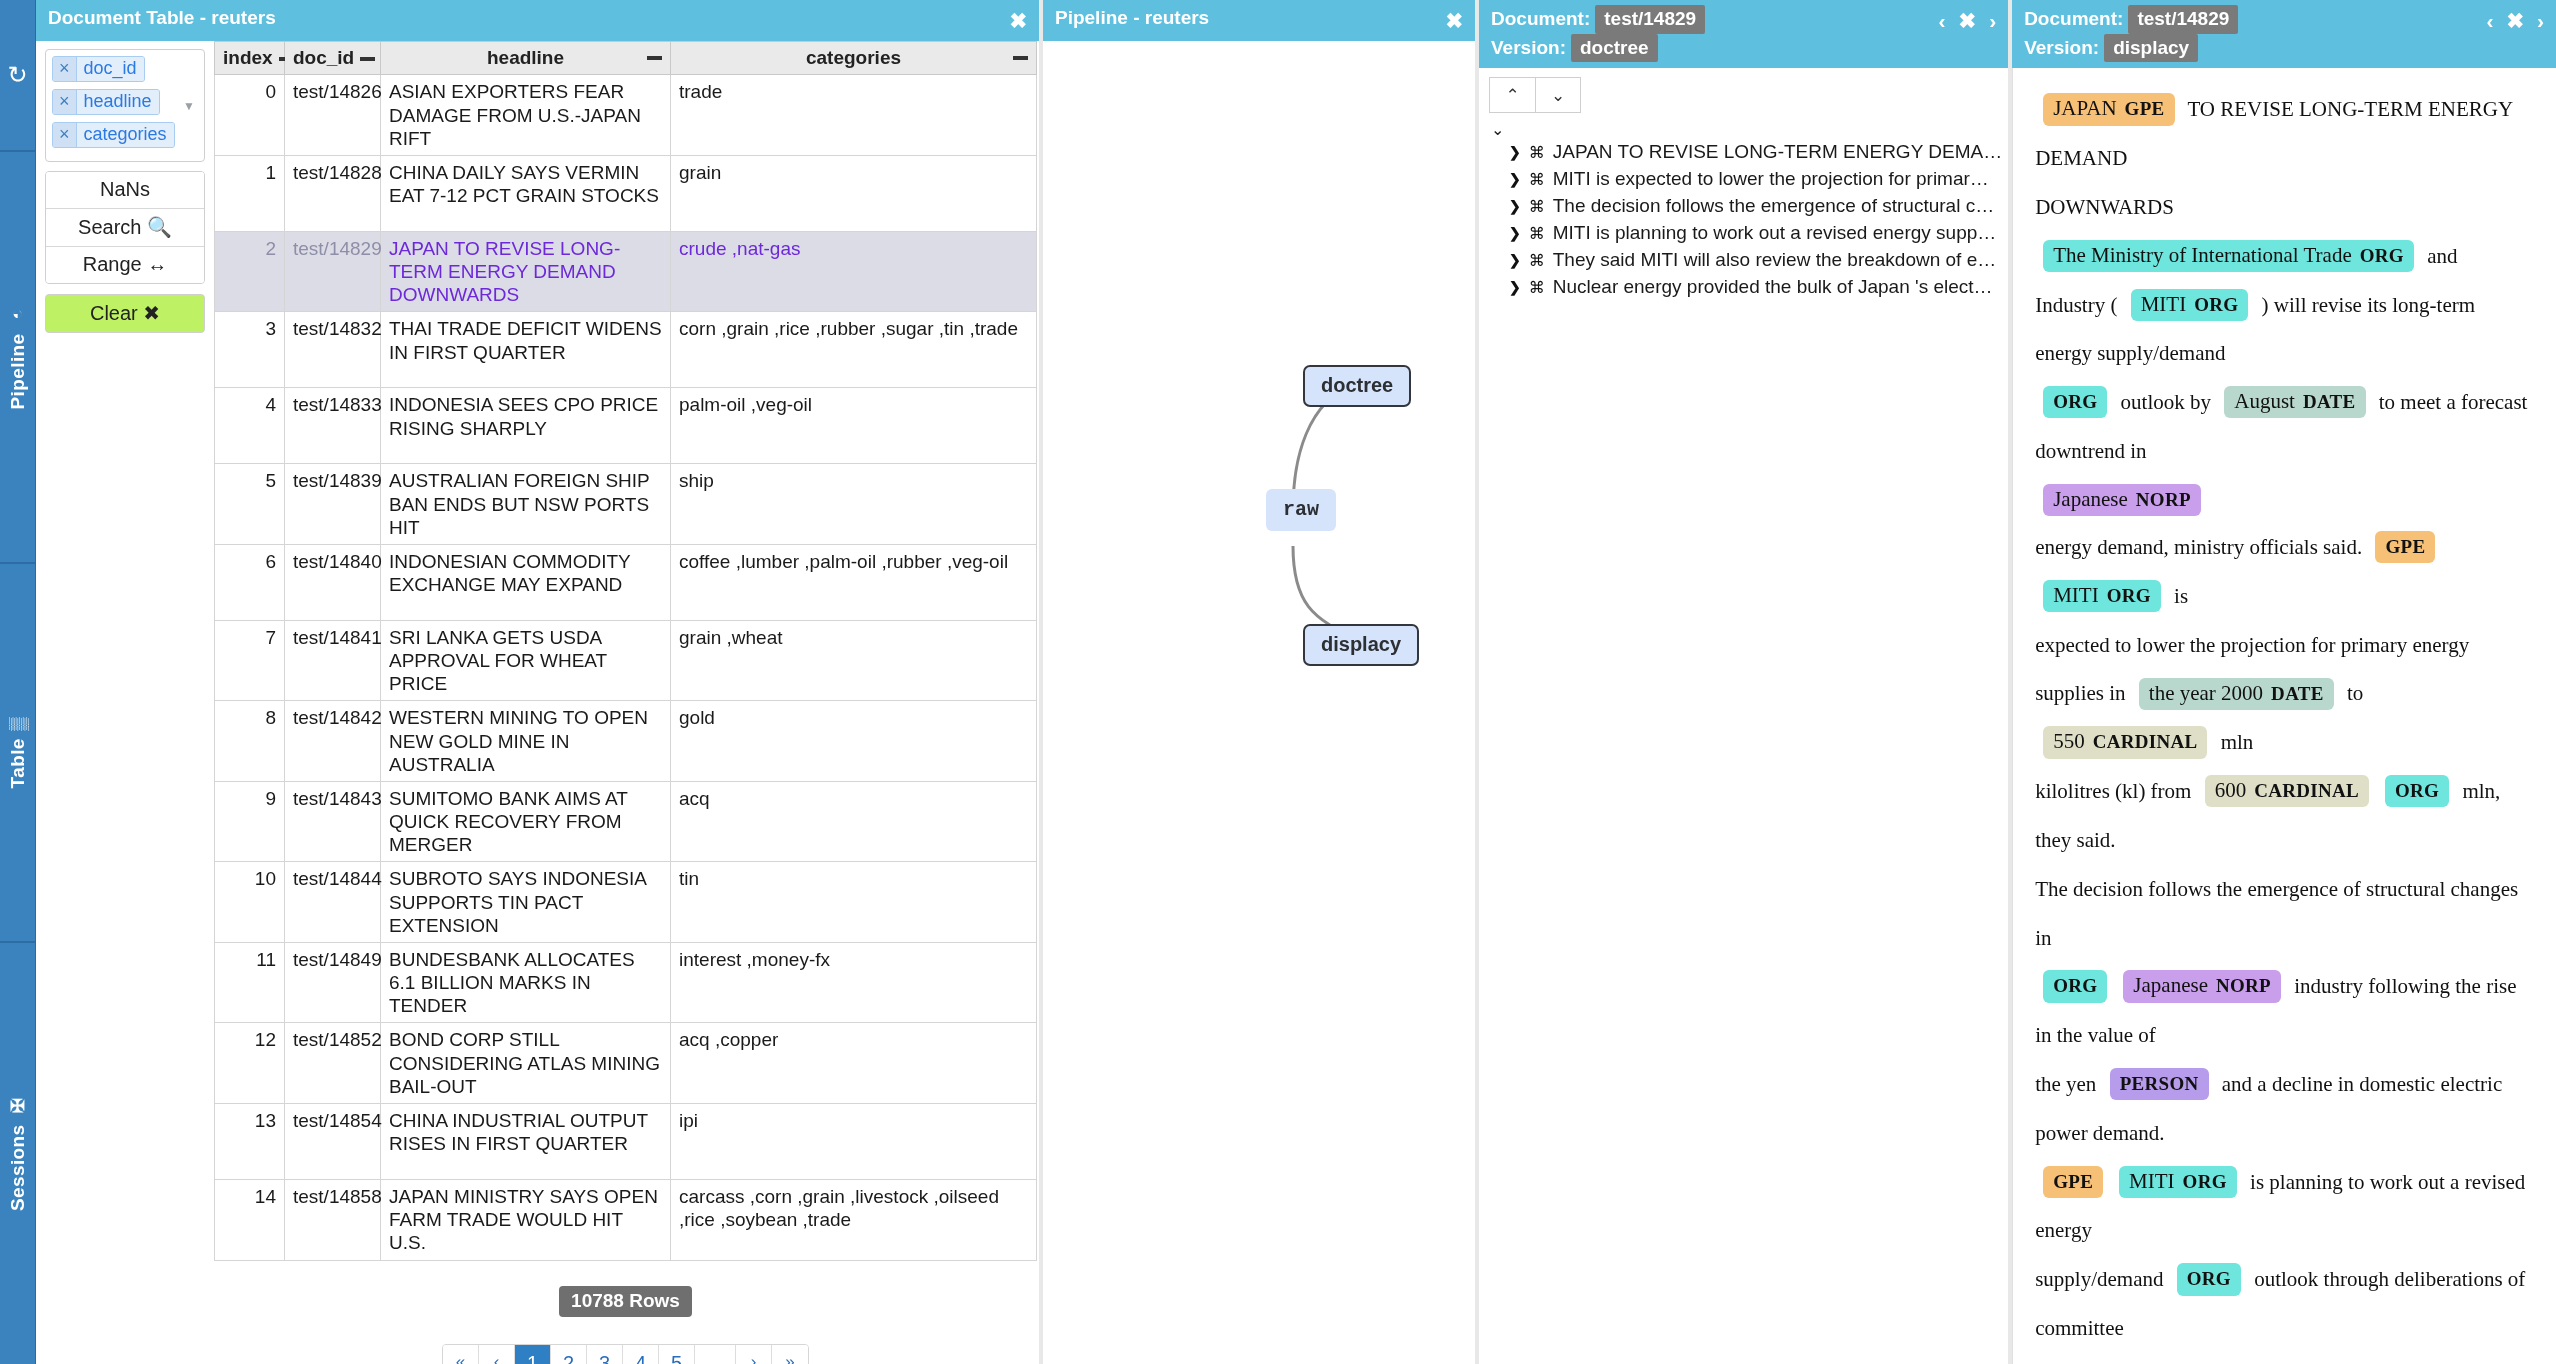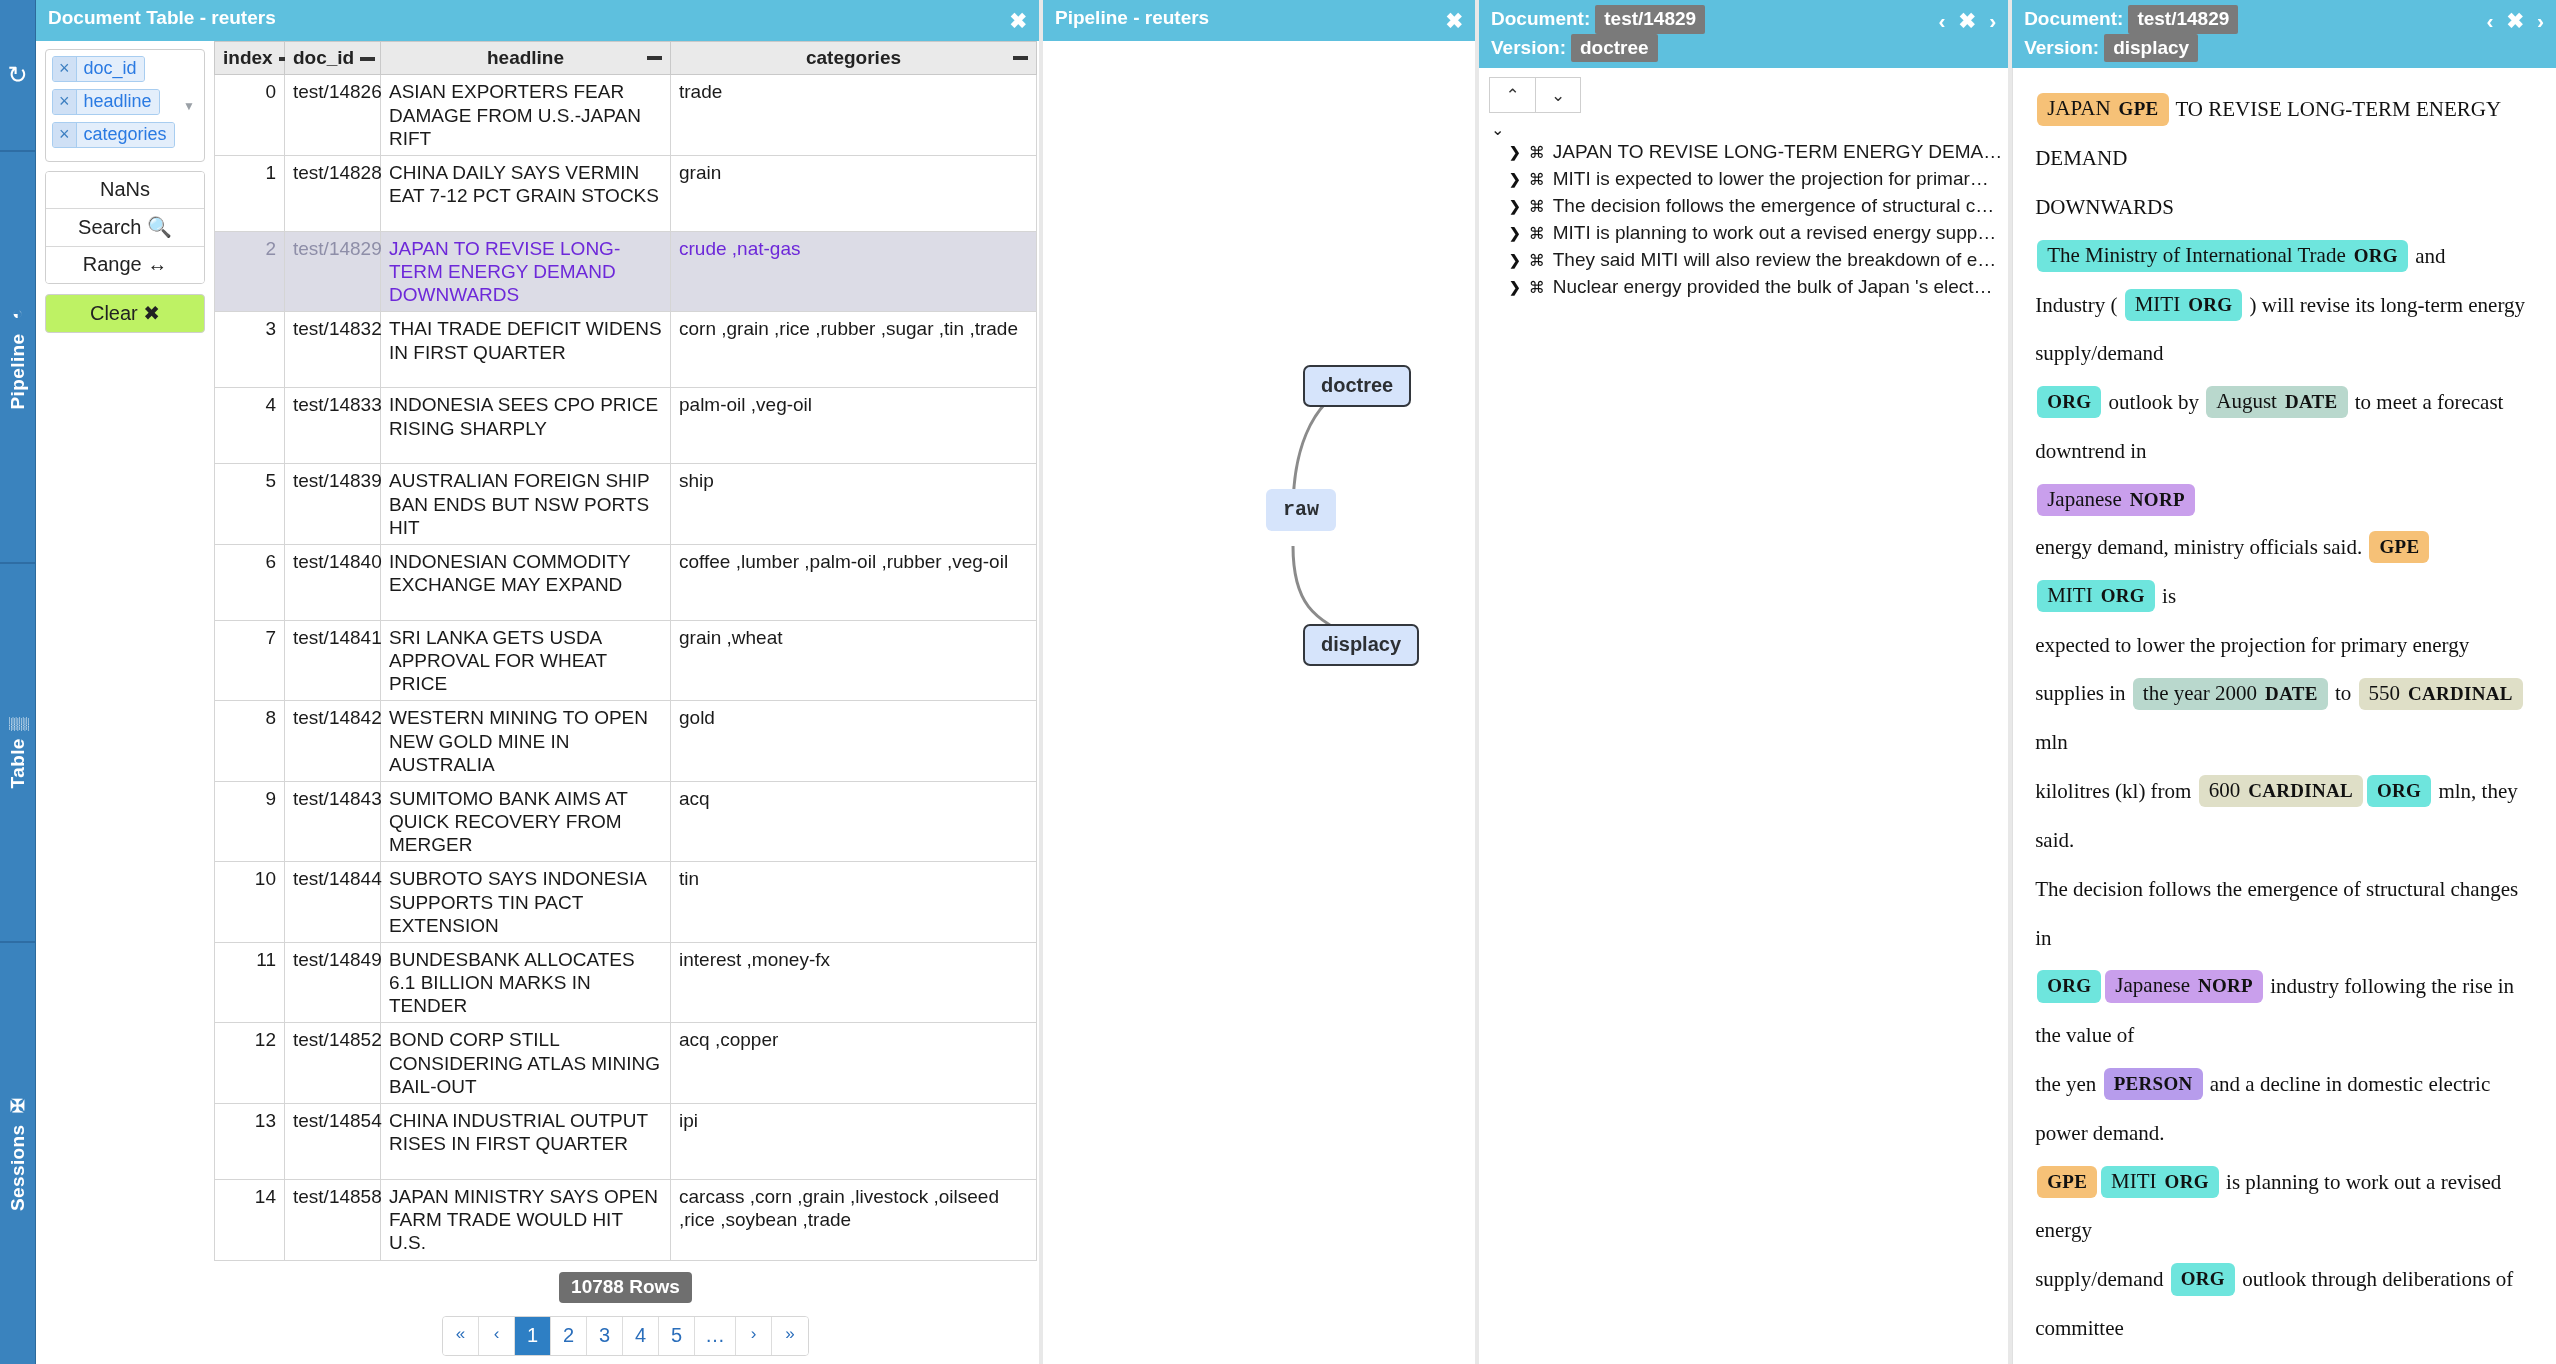--- a/index.html
+++ b/index.html
@@ -93,21 +93,21 @@
     border-bottom: 1px solid #d8d8d8;
     cursor: pointer;
   }
   .sbtn:last-child { border-bottom: none; }
   .sbtn-single {
     border:1px solid #cfcfcf; border-radius:4px; text-align:center;
     font-size: 20px; color:#222; padding: 6px 4px 7px 4px; background:#bef264; cursor:pointer;
   }
 
   
-  .dt-main { flex: 1 1 auto; display:flex; flex-direction: column; overflow: hidden; padding-right:2px;}
+  .dt-main { flex: 1 1 auto; display:flex; flex-direction: column; overflow: hidden; padding-right:2px;gap:14px;}
   table.grid { border-collapse: collapse; width: 100%; table-layout: fixed; }
   table.grid th {
     background: #eaeaea; border: 1px solid #c9c9c9;
     font-size: 19px; font-weight: bold; color: #222;
     padding: 5px 8px; text-align: center; position: relative;
     white-space: nowrap;
   }
   table.grid th .sortmark {
     display:inline-block; width: 15px; height: 4px; background:#333;
     vertical-align: middle; margin-left: 6px;
@@ -189,21 +189,21 @@
     line-height: 2.25;
     color: #111;
     overflow: hidden;
     height: 100%;
     border-left: 1px solid #e0e0e0;
   }
   .ent {
     display: inline-block;
     border-radius: 6px;
     padding: 3px 10px 4px 10px;
-    margin: 0 2px;
+    margin: 0 8px;
     line-height: 1.2;
     vertical-align: middle;
   }
   .ent .etxt { font-family: "Liberation Serif", serif; }
   .ent .elbl {
     font-weight: bold; font-size: 19px;
     margin-left: 8px; letter-spacing: 0.3px;
   }
   .ent.noword .elbl { margin-left: 0; }
   .w { vertical-align: middle; }

